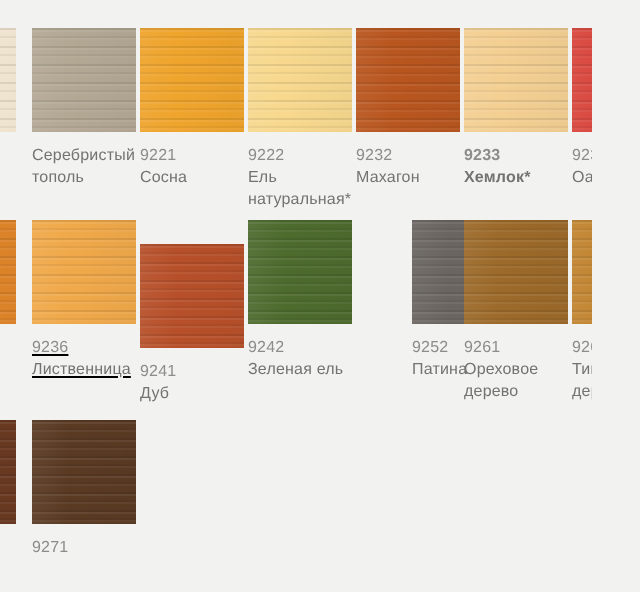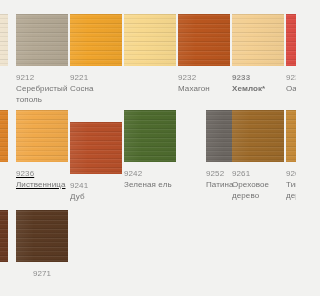--- a/index.html
+++ b/index.html
@@ -103,38 +103,41 @@
           <div class="swatch-code"></div>
           <div class="swatch-label"></div>
         </div>
       </div>
       <div class="swatch-cell" style="left: 16px; width: 52px;">
         <div class="swatch-chip" title="Серебристый тополь" style="background: rgb(179, 168, 148);">
           <span class="grain"></span>
           <span class="sheen"></span>
         </div>
         <div class="swatch-meta">
-          <div class="swatch-code">9212</div>
           <div class="swatch-label">Серебристый тополь</div>
         </div>
       </div>
       <div class="swatch-cell" style="left: 70px; width: 52px;">
         <div class="swatch-chip" title="Сосна" style="background: rgb(239, 164, 44);">
           <span class="grain"></span>
           <span class="sheen"></span>
         </div>
         <div class="swatch-meta">
           <div class="swatch-code">9221</div>
           <div class="swatch-label">Сосна</div>
         </div>
       </div>
       <div class="swatch-cell" style="left: 124px; width: 52px;">
         <div class="swatch-chip" title="Ель натуральная*" style="background: rgb(247, 216, 141);">
           <span class="grain"></span>
           <span class="sheen"></span>
+        </div>
+        <div class="swatch-meta">
+          <div class="swatch-code">9222</div>
+          <div class="swatch-label">Ель натуральная*</div>
         </div>
       </div>
       <div class="swatch-cell" style="left: 178px; width: 52px;">
         <div class="swatch-chip" title="Махагон" style="background: rgb(185, 86, 31);">
           <span class="grain"></span>
           <span class="sheen"></span>
         </div>
         <div class="swatch-meta">
           <div class="swatch-code">9232</div>
           <div class="swatch-label">Махагон</div>
@@ -237,21 +240,21 @@
       <div class="swatch-cell" style="left: -44px; width: 52px;">
         <div class="swatch-chip" title="" style="background: rgb(107, 58, 34);">
           <span class="grain"></span>
           <span class="sheen"></span>
         </div>
         <div class="swatch-meta">
           <div class="swatch-code"></div>
           <div class="swatch-label"></div>
         </div>
       </div>
-      <div class="swatch-cell" style="left: 16px; width: 52px; text-align: center;">
+      <div class="swatch-cell" style="left: 16px; width: 52px;">
         <div class="swatch-chip" title="Венге" style="background: rgb(90, 58, 35);">
           <span class="grain"></span>
           <span class="sheen"></span>
         </div>
         <div class="swatch-meta">
           <div class="swatch-code">9271</div>
         </div>
       </div>
     </div>
   </div>

